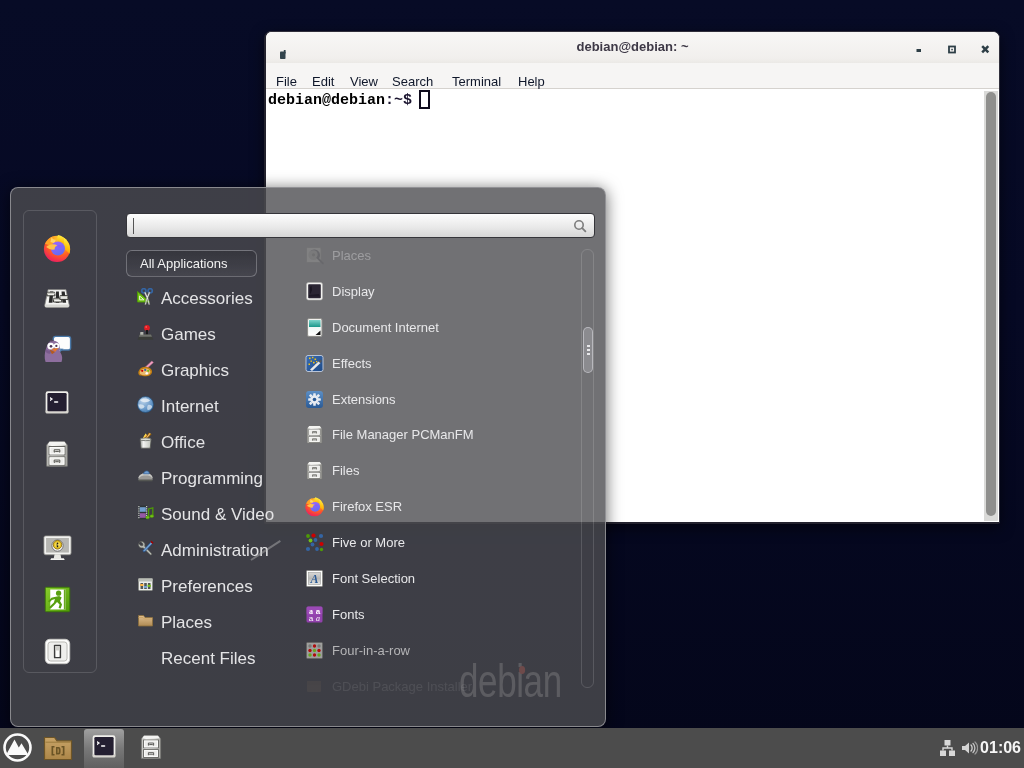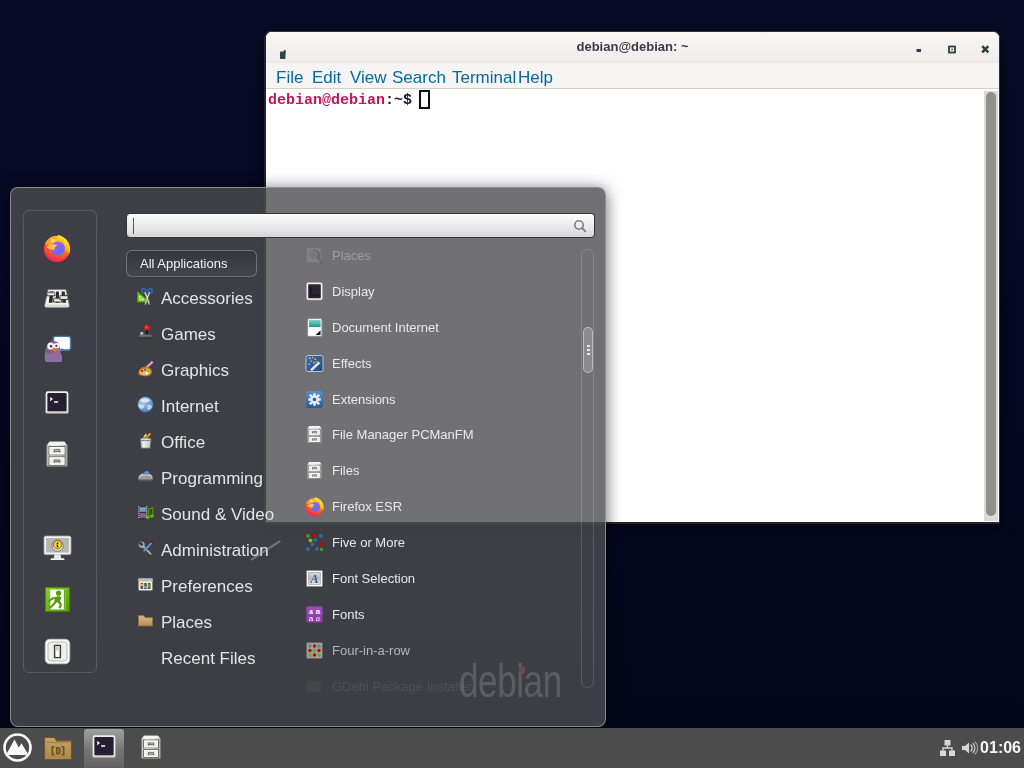--- a/index.html
+++ b/index.html
@@ -23,25 +23,25 @@
     box-shadow:0 4px 14px rgba(0,0,0,0.55); }
   #term .titlebar { position:absolute; left:0; top:0; right:0; height:31px;
     background:linear-gradient(180deg,#f8f7f6 0%, #f1efed 85%, #ebe9e6 100%);
     border-radius:6px 6px 0 0; }
   #term .title { position:absolute; left:0; right:0; top:7px; text-align:center;
     font-size:13px; font-weight:bold; color:#3d3846; }
   #term .appico { position:absolute; left:14px; top:13px; width:7px; height:9px; }
   #term .btn { position:absolute; top:8px; width:16px; height:16px; }
   #term .menubar { position:absolute; left:0; top:31px; right:0; height:26px;
     background:#f6f5f4; border-bottom:1px solid #d5d2ce; }
-  #term .menubar span { position:absolute; top:5px; font-size:17px; color:#0369a1; }
+  #term .menubar span { position:absolute; top:11px; font-size:13px; color:#0f172a; }
   #term .content { position:absolute; left:0; top:58px; right:0; bottom:0; background:#fff; border-radius:0 0 1px 1px; }
   #term .prompt { position:absolute; left:2px; top:2px; font-family:"Liberation Mono", monospace;
     font-size:15px; font-weight:bold; color:#1b1530; white-space:pre; }
-  #term .prompt .g { color:#be185d; }
+  #term .prompt .g { color:#000000; }
   #term .cursor { position:absolute; left:153px; top:0px; width:11px; height:19px;
     border:2px solid #0e0b1c; background:#fff; }
   #term .sbtrack { position:absolute; right:1px; top:1px; width:14px; bottom:1px; background:#dadad8; border-radius:0 0 1px 0;}
   #term .sbthumb { position:absolute; right:3px; top:2px; width:10px; height:424px;
     background:#8f8f8d; border-radius:5px; }
 
   
   #menu { position:absolute; left:10px; top:187px; width:596px; height:540px;
     background:rgba(77,77,80,0.795); border:1px solid rgba(150,150,155,0.85);
     border-radius:8px; box-shadow:0 2px 16px rgba(0,0,0,0.6); }

